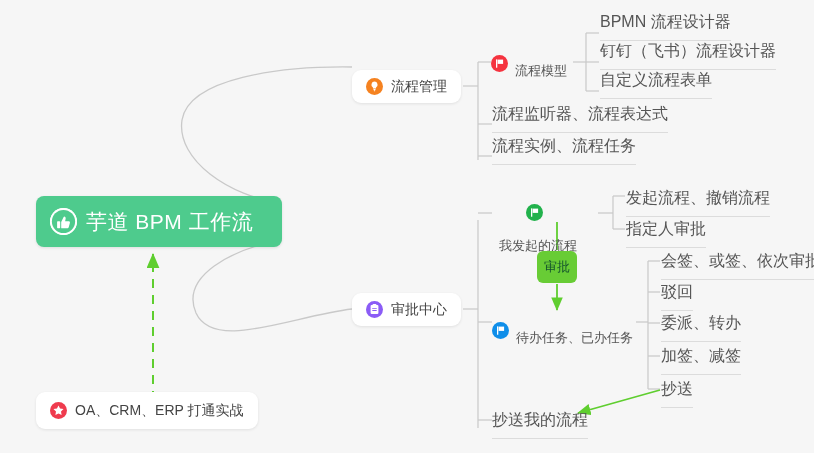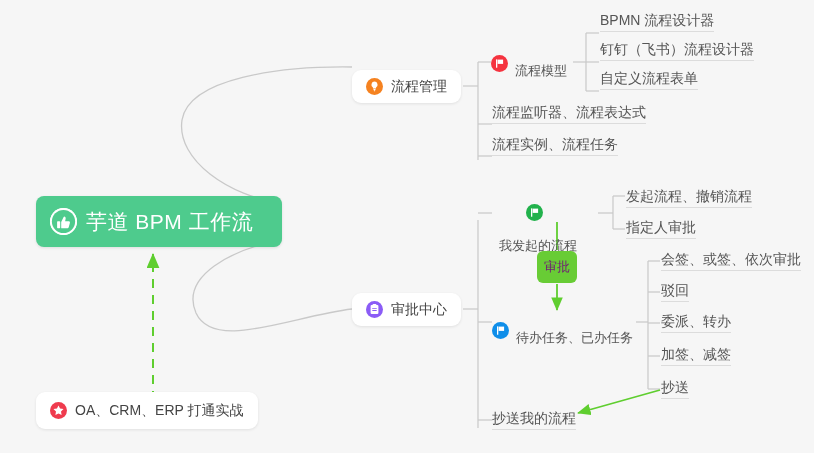--- a/index.html
+++ b/index.html
@@ -74,33 +74,33 @@
   .mid-label {
     font-size: 13px;
     color: #555555;
     margin-left: 7px;
     margin-top: 16px;
   }
 
   
   .leaf-node {
     position: absolute;
-    font-size: 14px;
+    font-size: 16px;
     color: #555555;
     white-space: nowrap;
-    padding-bottom: 1px;
+    padding-bottom: 7px;
     border-bottom: 1px solid #dcdcdc;
   }
 
   
   .badge-node {
     position: absolute;
     background: #68cc35;
     border-radius: 6px;
-    color: #701a75;
+    color: #14532d;
     font-size: 13px;
     display: flex;
     align-items: center;
     justify-content: center;
     white-space: nowrap;
   }
 
   
   .icon-circle {
     width: 17px;

